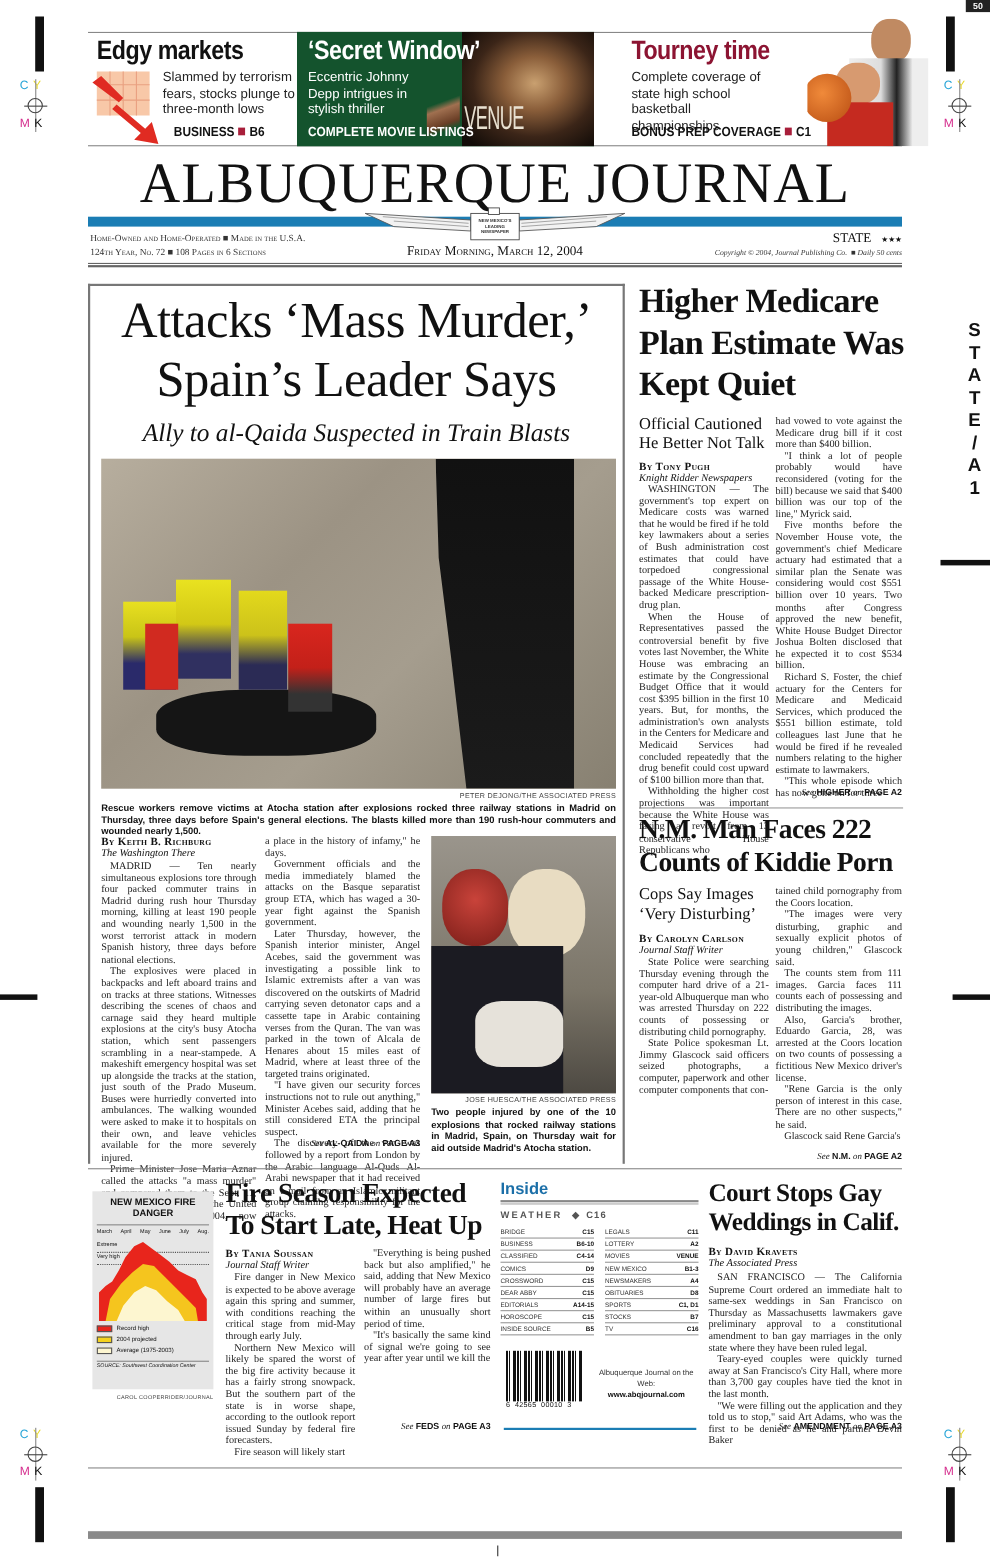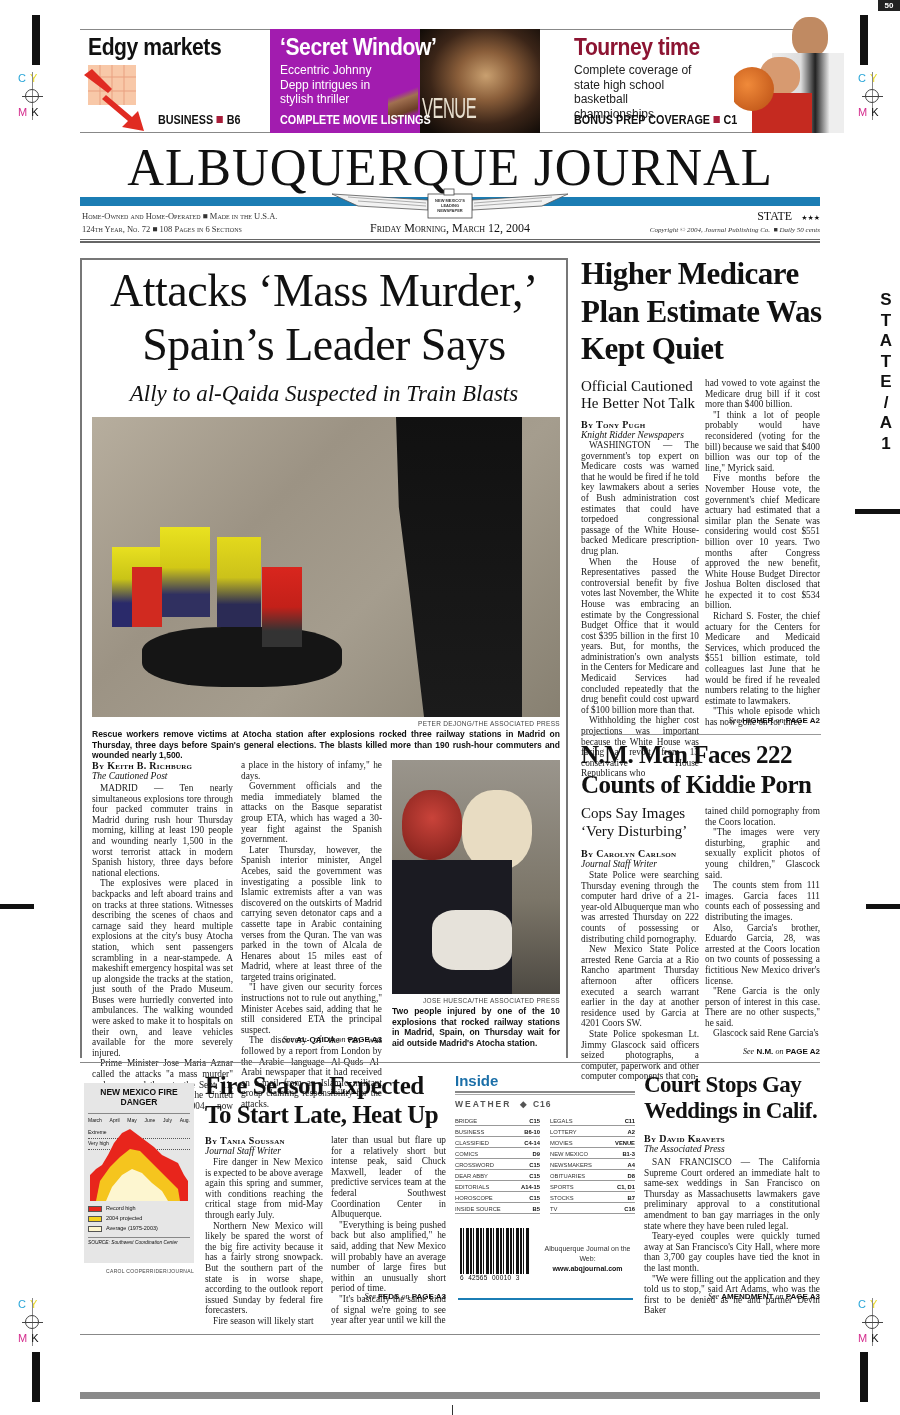--- a/index.html
+++ b/index.html
@@ -96,26 +96,27 @@
           <line x1="18" y1="2" x2="18" y2="42"></line>
           <line x1="30" y1="2" x2="30" y2="42"></line>
           <line x1="42" y1="2" x2="42" y2="42"></line>
           <line x1="6" y1="14" x2="54" y2="14"></line>
           <line x1="6" y1="28" x2="54" y2="28"></line>
         </g>
       <path d="M2 12 L10 6 L30 26 L24 32 L50 54 L56 48 L62 68 L40 64 L46 58 L20 36 L26 30 Z" fill="#e02b22"></path>
     </svg>
   </div>
   <div class="t-title abs" style="left:8px;top:4px">Edgy markets</div>
+  <div class="t-body abs" style="left:68px;top:34px;width:122px">Slammed by terrorism fears, stocks plunge to three-month lows</div>
   <div class="t-foot abs" style="left:78px;top:84px">
     <span>BUSINESS</span><span class="sq"></span><span>B6</span>
   </div>
 </div>
 
-<div class="teaser" style="left:270px;width:270px;background:#a21caf;overflow:hidden">
+<div class="teaser" style="left:270px;width:270px;background:#14532d;overflow:hidden">
   <div class="abs" style="left:150px;top:0;width:120px;height:104px;background:radial-gradient(ellipse at 55% 45%,#c9a070 0%,#8a5e3a 30%,#3b2518 60%,#120c08 90%)"></div>
   <div class="abs" style="left:118px;top:40px;width:30px;height:60px;background:linear-gradient(160deg,transparent 40%,#a07050 50%,#6a3e26 70%,transparent 80%)"></div>
   <div class="t-title abs" style="left:10px;top:4px;color:#fff">‘Secret Window’</div>
   <div class="t-body abs" style="left:10px;top:34px;width:100px;color:#fff">Eccentric Johnny Depp intrigues in stylish thriller</div>
   <div class="abs sans" style="left:152px;top:62px;color:#e8e0d0;font-size:30px;letter-spacing:-1px;transform:scaleX(0.55);transform-origin:left;font-weight:normal">VENUE</div>
   <div class="t-foot abs" style="left:10px;top:84px;color:#fff">COMPLETE MOVIE LISTINGS</div>
 </div>
 
 <div class="teaser" style="left:564px;width:340px">
   <div class="abs" style="left:170px;top:-12px;width:110px;height:116px;overflow:hidden">
@@ -175,21 +176,21 @@
   <div style="position:absolute;left:68px;top:110px;width:50px;height:90px;background:linear-gradient(180deg,#e9e220 0,#d2c816 45%,#303060 75%)"></div>
   <div style="position:absolute;left:125px;top:120px;width:44px;height:90px;background:linear-gradient(180deg,#e3d91c 0,#ccc21a 45%,#2b2b55 75%)"></div>
   <div style="position:absolute;left:170px;top:150px;width:40px;height:80px;background:linear-gradient(180deg,#d9261e 0,#c32019 50%,#333 80%)"></div>
   <div style="position:absolute;left:40px;top:150px;width:30px;height:60px;background:#d12a20"></div>
 </div>
 <div class="credit abs" style="left:92px;top:720px;width:468px">PETER DEJONG/THE ASSOCIATED PRESS</div>
 <div class="cutline abs" style="left:92px;top:729px;width:468px">Rescue workers remove victims at Atocha station after explosions rocked three railway stations in Madrid on Thursday, three days before Spain's general elections. The blasts killed more than 190 rush-hour commuters and wounded nearly 1,500.</div>
 
 <div class="abs" style="left:92px;top:760px;width:290px">
   <div class="byline">By Keith B. Richburg</div>
-  <div class="affil">The Cautioned Post</div>
+  <div class="affil">The Washington There</div>
 </div>
 <div class="col abs" style="left:92px;top:783px;width:141px">
   <p>MADRID — Ten nearly simultaneous explosions tore through four packed commuter trains in Madrid during rush hour Thursday morning, killing at least 190 people and wounding nearly 1,500 in the worst terrorist attack in modern Spanish history, three days before national elections.</p>
     <p>The explosives were placed in backpacks and left aboard trains and on tracks at three stations. Witnesses describing the scenes of chaos and carnage said they heard multiple explosions at the city's busy Atocha station, which sent passengers scrambling in a near-stampede. A makeshift emergency hospital was set up alongside the tracks at the station, just south of the Prado Museum. Buses were hurriedly converted into ambulances. The walking wounded were asked to make it to hospitals on their own, and leave vehicles available for the more severely injured.</p>
     <p>Prime Minister Jose Maria Aznar called the attacks "a mass murder" and compared them to the Sept. 11, 2001, terrorist strikes in the United States. "March 11, 2004, now occupies</p>
 </div>
 <div class="col abs" style="left:241px;top:760px;width:141px">
   <p style="text-indent:0">a place in the history of infamy," he days.</p>
     <p>Government officials and the media immediately blamed the attacks on the Basque separatist group ETA, which has waged a 30-year fight against the Spanish government.</p>
     <p>Later Thursday, however, the Spanish interior minister, Angel Acebes, said the government was investigating a possible link to Islamic extremists after a van was discovered on the outskirts of Madrid carrying seven detonator caps and a cassette tape in Arabic containing verses from the Quran. The van was parked in the town of Alcala de Henares about 15 miles east of Madrid, where at least three of the targeted trains originated.</p>
@@ -233,21 +234,20 @@
 <div class="abs" style="left:581px;top:734px;width:240px;height:1px;background:#999"></div>
 
 <div class="abs serif" style="left:581px;top:740px;width:245px;font-size:25px;line-height:30px;font-weight:bold;letter-spacing:-0.5px">N.M. Man Faces 222 Counts of Kiddie Porn</div>
 <div class="abs serif" style="left:581px;top:805px;width:115px;font-size:15px;line-height:17.5px">Cops Say Images ‘Very Disturbing’</div>
 <div class="abs" style="left:581px;top:848px;width:118px">
   <div class="byline">By Carolyn Carlson</div>
   <div class="affil">Journal Staff Writer</div>
 </div>
 <div class="col abs" style="left:581px;top:870px;width:118px">
   <p>State Police were searching Thursday evening through the computer hard drive of a 21-year-old Albuquerque man who was arrested Thursday on 222 counts of possessing or distributing child pornography.</p>
-    <p>New Mexico State Police arrested Rene Garcia at a Rio Rancho apartment Thursday afternoon after officers executed a search warrant earlier in the day at another residence used by Garcia at 4201 Coors SW.</p>
     <p>State Police spokesman Lt. Jimmy Glascock said officers seized photographs, a computer, paperwork and other computer components that con-</p>
 </div>
 <div class="col abs" style="left:705px;top:806px;width:115px">
   <p style="text-indent:0">tained child pornography from the Coors location.</p>
     <p>"The images were very disturbing, graphic and sexually explicit photos of young children," Glascock said.</p>
     <p>The counts stem from 111 images. Garcia faces 111 counts each of possessing and distributing the images.</p>
     <p>Also, Garcia's brother, Eduardo Garcia, 28, was arrested at the Coors location on two counts of possessing a fictitious New Mexico driver's license.</p>
     <p>"Rene Garcia is the only person of interest in this case. There are no other suspects," he said.</p>
     <p>Glascock said Rene Garcia's</p>
 </div>
@@ -291,21 +291,20 @@
 <div class="abs" style="left:205px;top:1135px;width:118px">
   <div class="byline">By Tania Soussan</div>
   <div class="affil">Journal Staff Writer</div>
 </div>
 <div class="col abs" style="left:205px;top:1157px;width:118px">
   <p>Fire danger in New Mexico is expected to be above average again this spring and summer, with conditions reaching the critical stage from mid-May through early July.</p>
     <p>Northern New Mexico will likely be spared the worst of the big fire activity because it has a fairly strong snowpack. But the southern part of the state is in worse shape, according to the outlook report issued Sunday by federal fire forecasters.</p>
     <p>Fire season will likely start</p>
 </div>
 <div class="col abs" style="left:331px;top:1135px;width:115px">
-  <p style="text-indent:0">later than usual but flare up for a relatively short but intense peak, said Chuck Maxwell, leader of the predictive services team at the federal Southwest Coordination Center in Albuquerque.</p>
     <p>"Everything is being pushed back but also amplified," he said, adding that New Mexico will probably have an average number of large fires but within an unusually short period of time.</p>
     <p>"It's basically the same kind of signal we're going to see year after year until we kill the</p>
 </div>
 <div class="see abs" style="left:331px;top:1292px;width:115px">
   <i>See</i> <b>FEDS</b> <i>on</i> <b>PAGE A3</b>
 </div>
 
 <div class="abs" style="left:455px;top:1072px;width:180px">
   <div class="sans" style="color:#1b6fa8;font-weight:bold;font-size:15px;line-height:17px">Inside</div>
   <div style="border-top:2px solid #888;border-bottom:1px solid #aaa;height:4px;margin-top:2px"></div>

